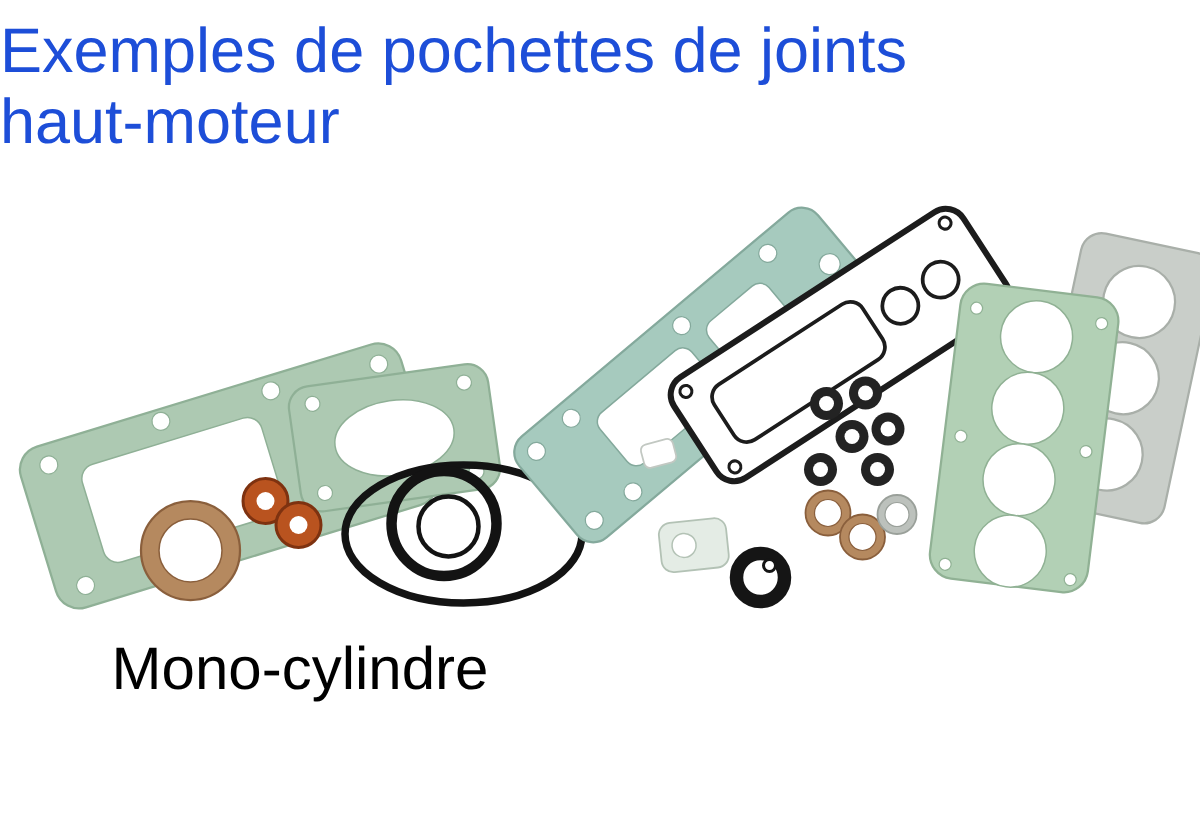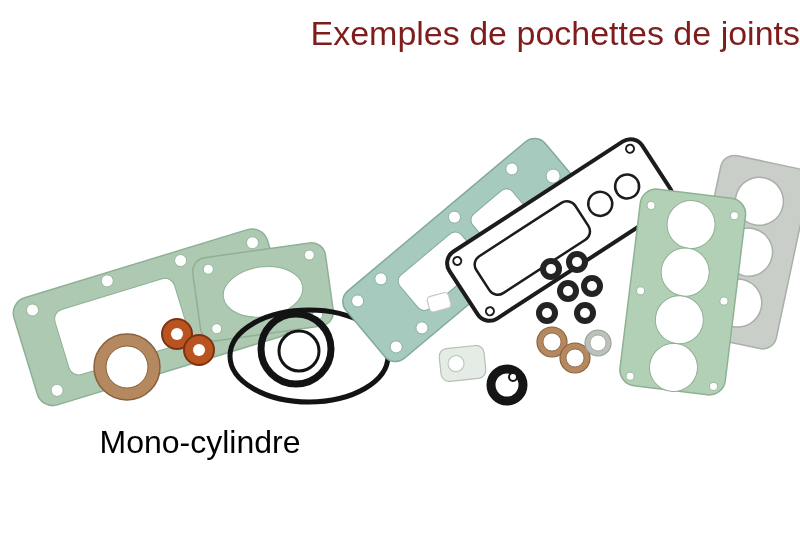--- a/index.html
+++ b/index.html
@@ -14,49 +14,50 @@
     background: #ffffff;
     overflow: hidden;
     font-family: "Liberation Sans", sans-serif;
     color: #000000;
   }
   .title {
     position: absolute;
     top: 10px;
     left: 0;
     width: 800px;
-    text-align: right;
-    font-size: 34px;
+    text-align: left;
+    font-size: 42px;
     line-height: 47px;
     font-weight: 400;
-    color: #7f1d1d;
+    color: #1d4ed8;
   }
   .caption {
     position: absolute;
     top: 424px;
-    font-size: 32px;
+    font-size: 40px;
     font-weight: 400;
     text-align: center;
     color: #000000;
   }
   .caption.mono  { left: 15px;  width: 370px; }
   .caption.multi { left: 415px; width: 370px; }
   svg.art {
     position: absolute;
     left: 0;
     top: 0;
   }
 </style>
 </head>
 <body>
 
 <div class="stage">
 
   <div class="title">
     <div>Exemples de pochettes de joints</div>
+    <div>haut-moteur</div>
   </div>
 
   <svg class="art" width="800" height="544" viewBox="0 0 800 544">
 
     <g>
 
       <g transform="rotate(-17 150 318)">
         <rect x="20" y="262" width="265" height="112" rx="16" fill="#adc9b2" stroke="#8fb096" stroke-width="1.5"></rect>
         <rect x="58" y="284" width="125" height="68" rx="10" fill="#ffffff" stroke="#8fb096" stroke-width="1"></rect>
         <rect x="205" y="288" width="52" height="60" rx="10" fill="#ffffff" stroke="#8fb096" stroke-width="1"></rect>

